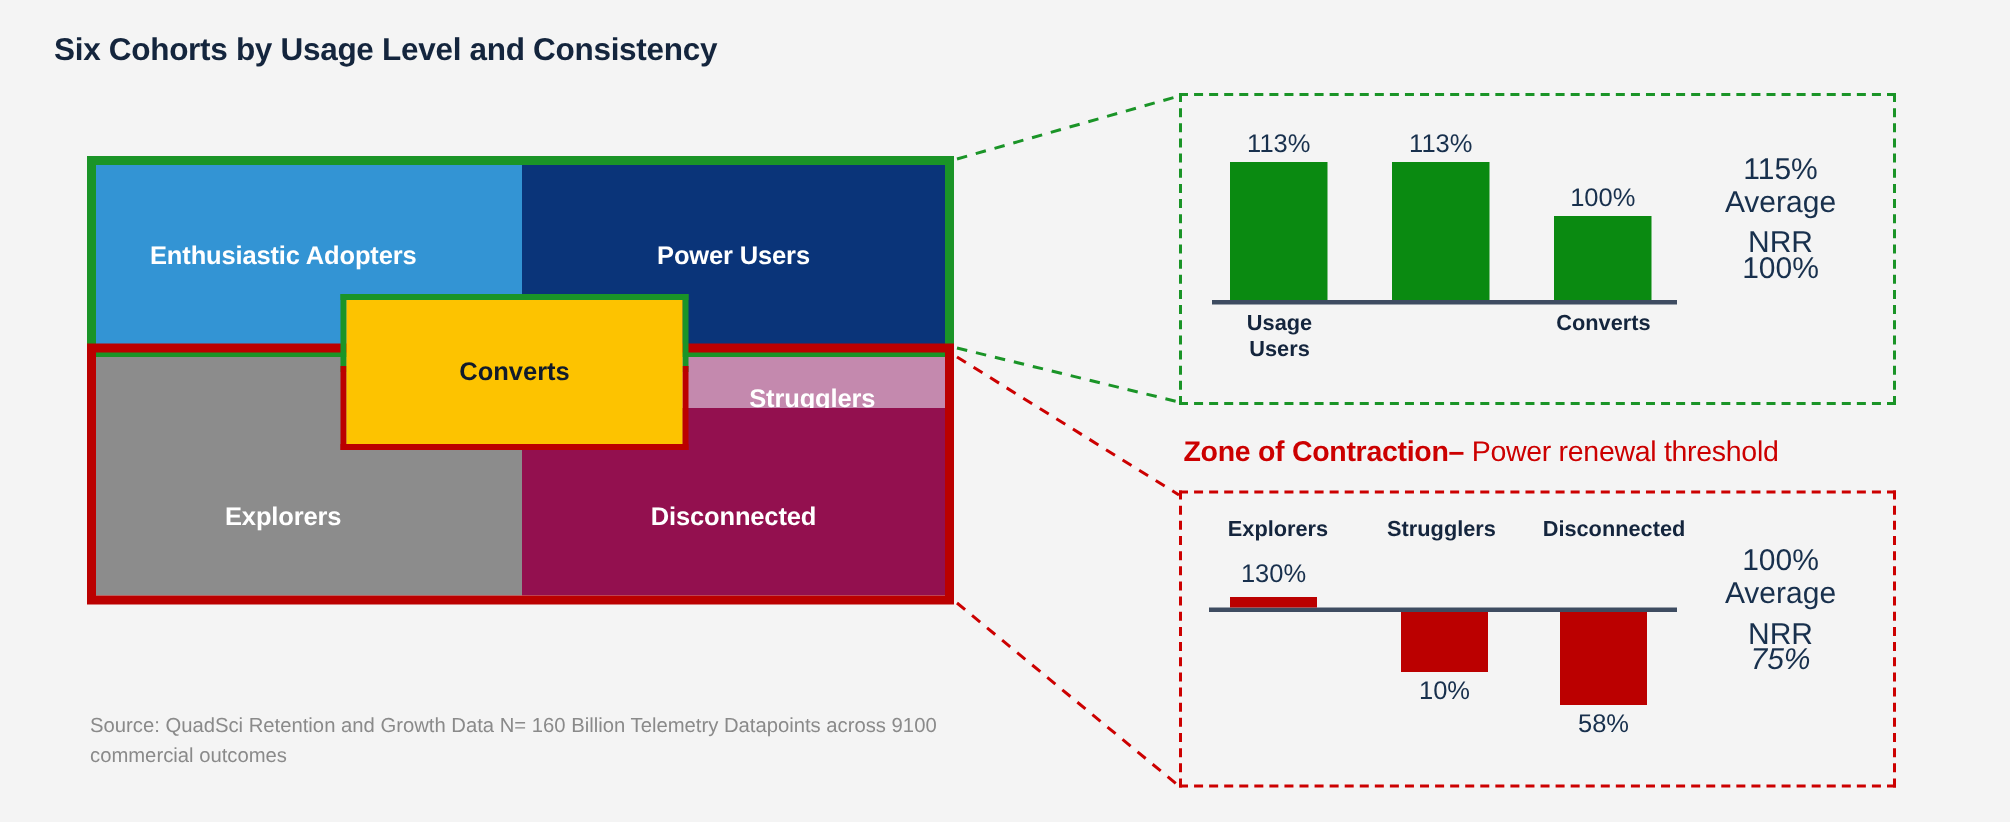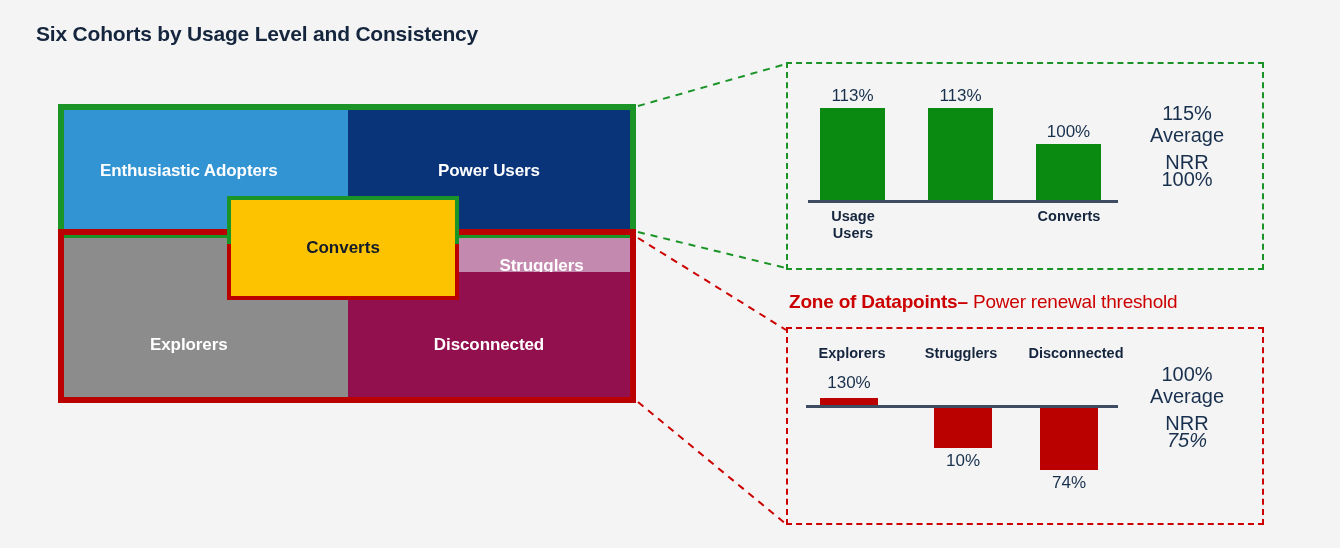--- a/index.html
+++ b/index.html
@@ -265,20 +265,21 @@
     <div class="zone-box-green"></div>
     <div class="zone-box-red"></div>
 
     <div class="conv-border-top"></div>
     <div class="conv-border-bot"></div>
     <div class="q-converts">
       <span>Converts</span>
     </div>
   </div>
 
+  <div class="source-note">Source: QuadSci Retention and Growth Data N= 160 Billion Telemetry Datapoints across 9100 commercial outcomes</div>
 
 
   <div class="panel panel-green">
     <div class="chart-green">
 
       <div class="axis-line" style="left:20px; top:136px; width:310px;"></div>
 
       <div class="bar bar-green" style="left:32px; top:44px; width:65px; height:92px;"></div>
       <div class="bar bar-green" style="left:140px; top:44px; width:65px; height:92px;"></div>
       <div class="bar bar-green" style="left:248px; top:80px; width:65px; height:56px;"></div>
@@ -292,39 +293,39 @@
       <div class="bar-cat" style="left:240px; top:144px; width:82px;">Converts</div>
 
       <div class="side-note" style="left:344px; top:36px; width:110px;">115%</div>
       <div class="side-note" style="left:344px; top:58px; width:110px;">Average
 NRR</div>
       <div class="side-note" style="left:344px; top:102px; width:110px;">100%</div>
     </div>
   </div>
 
   <div class="panel-heading head-contraction">
-    <span class="strong">Zone of Datapoints–</span><span> Power renewal  threshold</span>
+    <span class="strong">Zone of Contraction–</span><span> Power renewal  threshold</span>
   </div>
 
   <div class="panel panel-red">
     <div class="chart-green">
 
       <div class="bar-cat" style="left:10px; top:16px; width:108px;">Explorers</div>
       <div class="bar-cat" style="left:118px; top:16px; width:110px;">Strugglers</div>
       <div class="bar-cat" style="left:222px; top:16px; width:132px;">Disconnected</div>
 
       <div class="axis-line" style="left:18px; top:76px; width:312px;"></div>
 
       <div class="bar bar-red" style="left:32px; top:69px; width:58px; height:7px;"></div>
       <div class="bar bar-red" style="left:146px; top:79px; width:58px; height:40px;"></div>
       <div class="bar bar-red" style="left:252px; top:79px; width:58px; height:62px;"></div>
 
       <div class="bar-value" style="left:26px; top:44px; width:70px;">130%</div>
       <div class="bar-value" style="left:140px; top:122px; width:70px;">10%</div>
-      <div class="bar-value" style="left:246px; top:144px; width:70px;">74%</div>
+      <div class="bar-value" style="left:246px; top:144px; width:70px;">58%</div>
 
       <div class="side-note" style="left:344px; top:32px; width:110px;">100%</div>
       <div class="side-note" style="left:344px; top:54px; width:110px;">Average
 NRR</div>
       <div class="side-note" style="left:344px; top:98px; width:110px;font-style:italic;">75%</div>
     </div>
   </div>
 
 </div>
 

